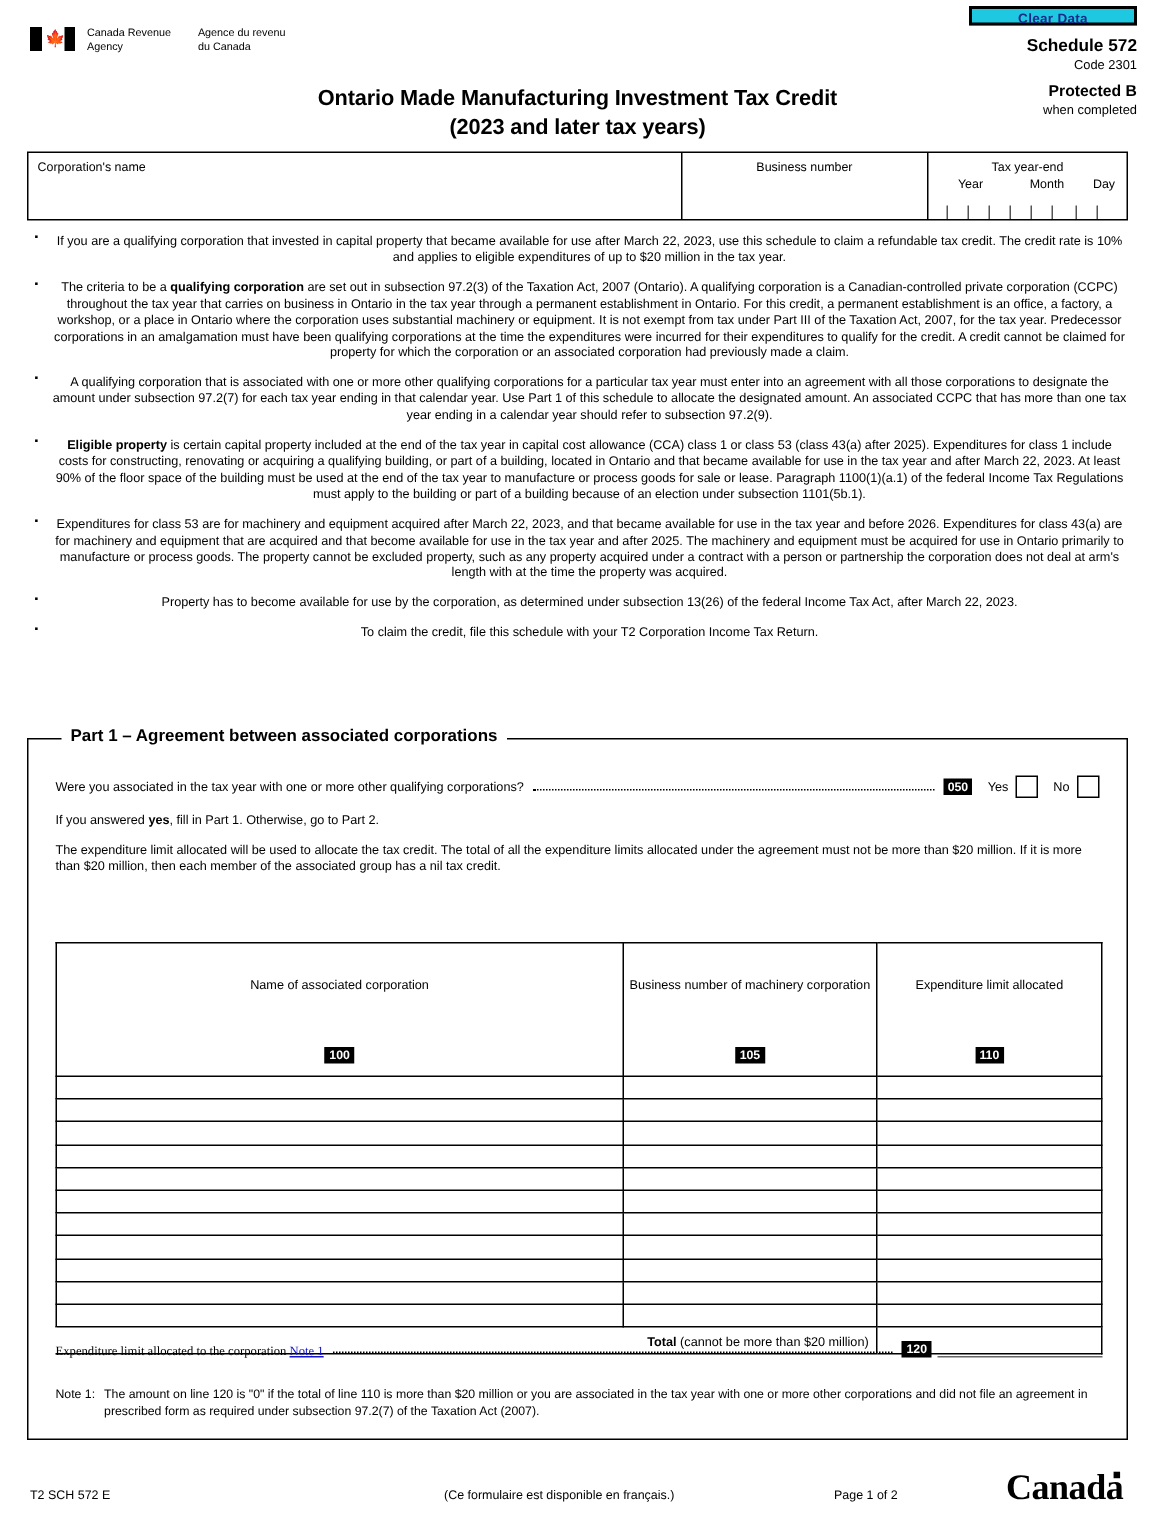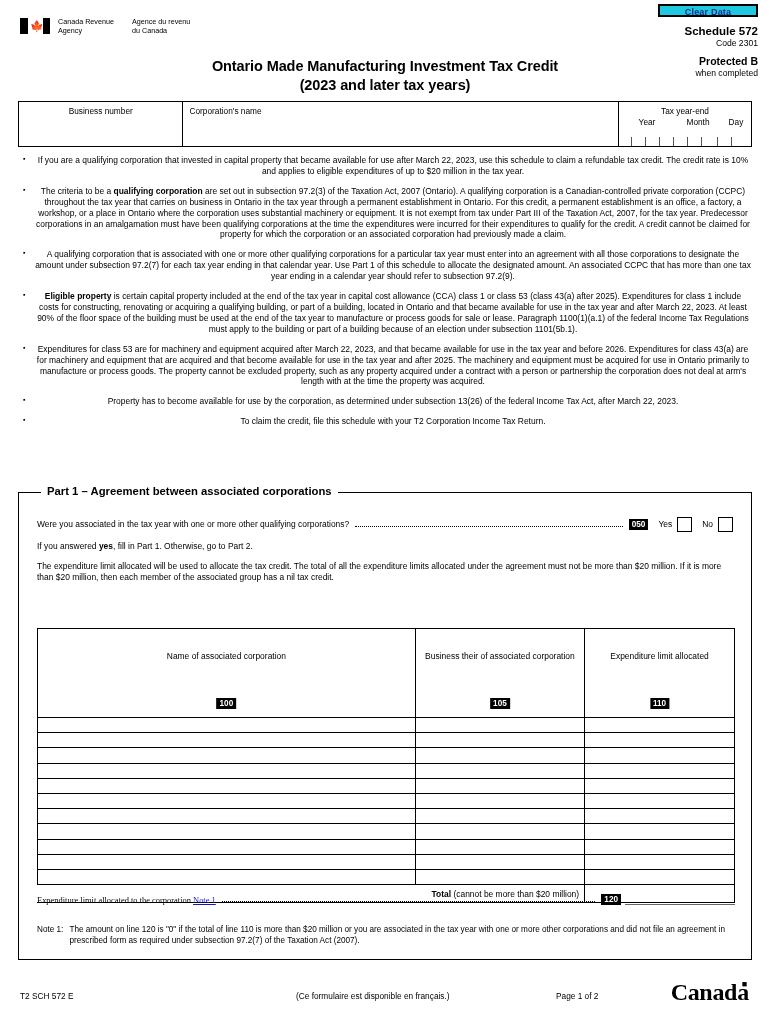--- a/index.html
+++ b/index.html
@@ -18,21 +18,21 @@
 
   
   .header {
     position: relative;
     height: 96px;
   }
   .clear-data-btn {
     position: absolute;
     right: 12px;
     top: 4px;
-    width: 100px;
+    width: 112px;
     height: 13px;
     background: #1ec8e0;
     border: 2px solid #000000;
     color: #1a2a8a;
     font-size: 9px;
     font-weight: bold;
     text-align: center;
     line-height: 13px;
     letter-spacing: .2px;
     box-sizing: border-box;
@@ -383,25 +383,25 @@
 
   <div class="sched-block">
     <div class="sched-num">Schedule 572</div>
     <div class="sched-code">Code 2301</div>
     <div class="prot-b">Protected B</div>
     <div class="prot-sub">when completed</div>
   </div>
 </div>
 
 <div class="ident">
+  <div class="ident-cell ident-name">
+    <div class="ident-label">Corporation's name</div>
+  </div>
   <div class="ident-cell ident-bn">
     <div class="ident-label">Business number</div>
-  </div>
-  <div class="ident-cell ident-name">
-    <div class="ident-label">Corporation's name</div>
   </div>
   <div class="ident-cell ident-tye">
     <div class="ident-label">Tax year-end</div>
     <div class="tye-sub">
       <span class="tye-year">Year</span>
       <span class="tye-month">Month</span>
       <span class="tye-day">Day</span>
     </div>
     <div class="tick-row">
       <div class="tick" style="left:12px"></div>
@@ -452,21 +452,21 @@
 
   <div class="alloc-wrap">
     <table class="alloc-table">
       <thead>
         <tr>
           <th class="col-name">
             <span>Name of associated corporation</span>
             <span class="code-box hdr-code">100</span>
           </th>
           <th class="col-bn">
-            <span>Business their of associated corporation</span>
+            <span>Business number of machinery corporation</span>
             <span class="code-box hdr-code">105</span>
           </th>
           <th class="col-lim">
             <span>Expenditure limit allocated</span>
             <span class="code-box hdr-code">110</span>
           </th>
         </tr>
       </thead>
       <tbody id="alloc-body">
           <tr>

